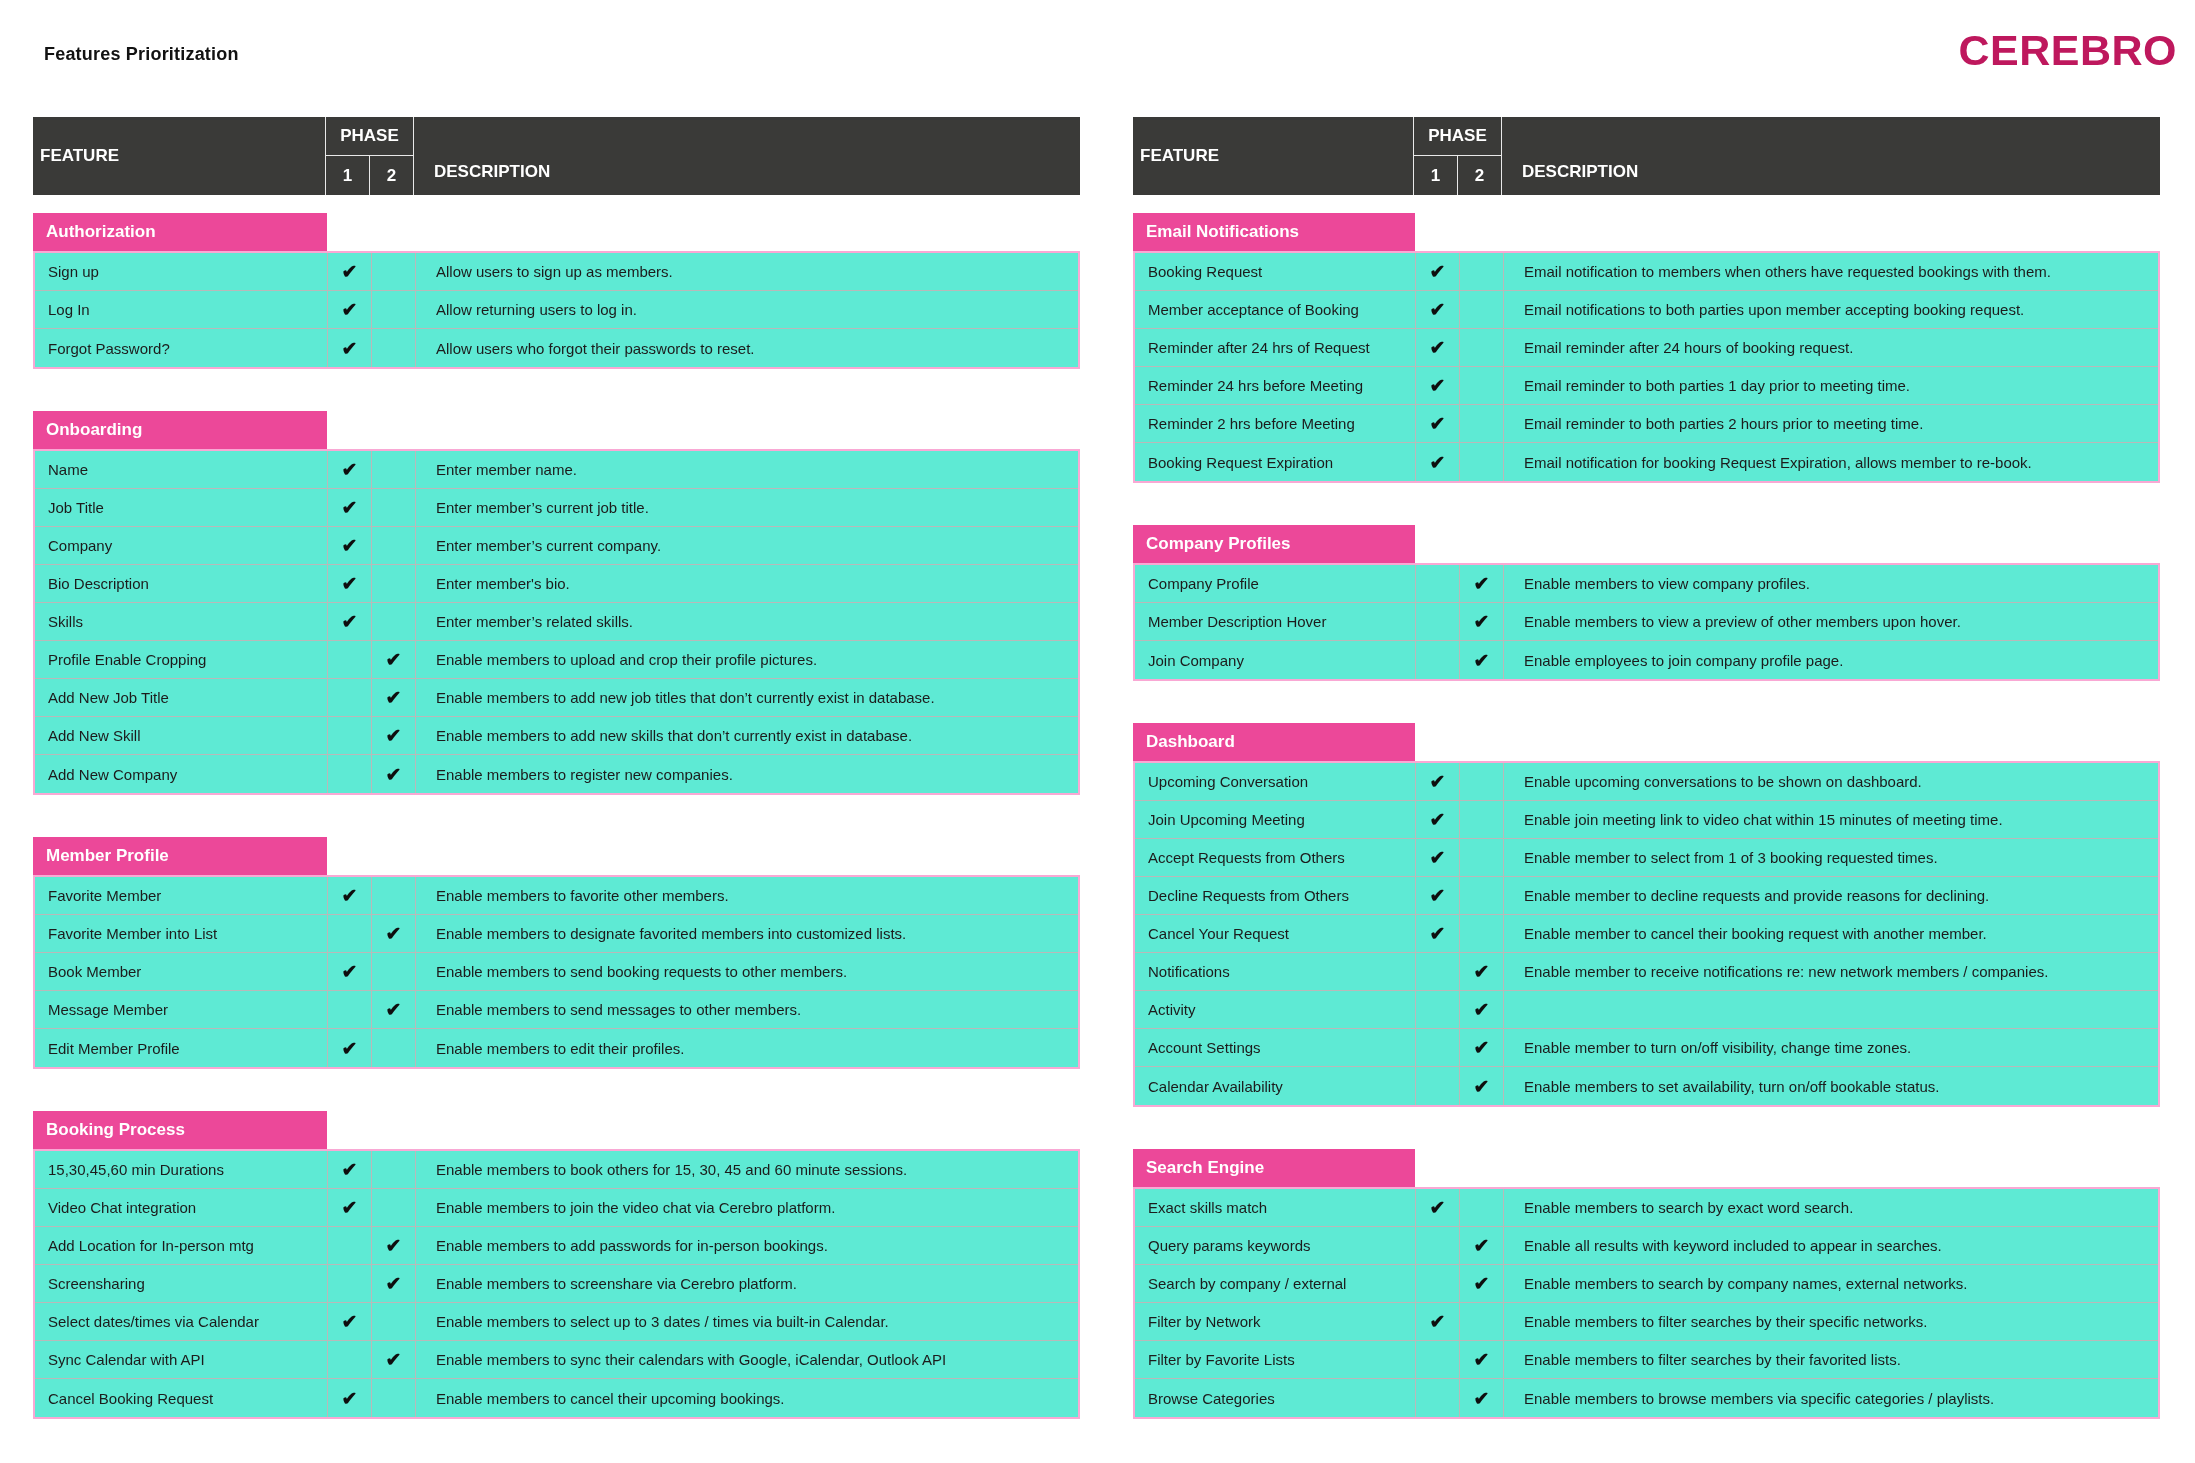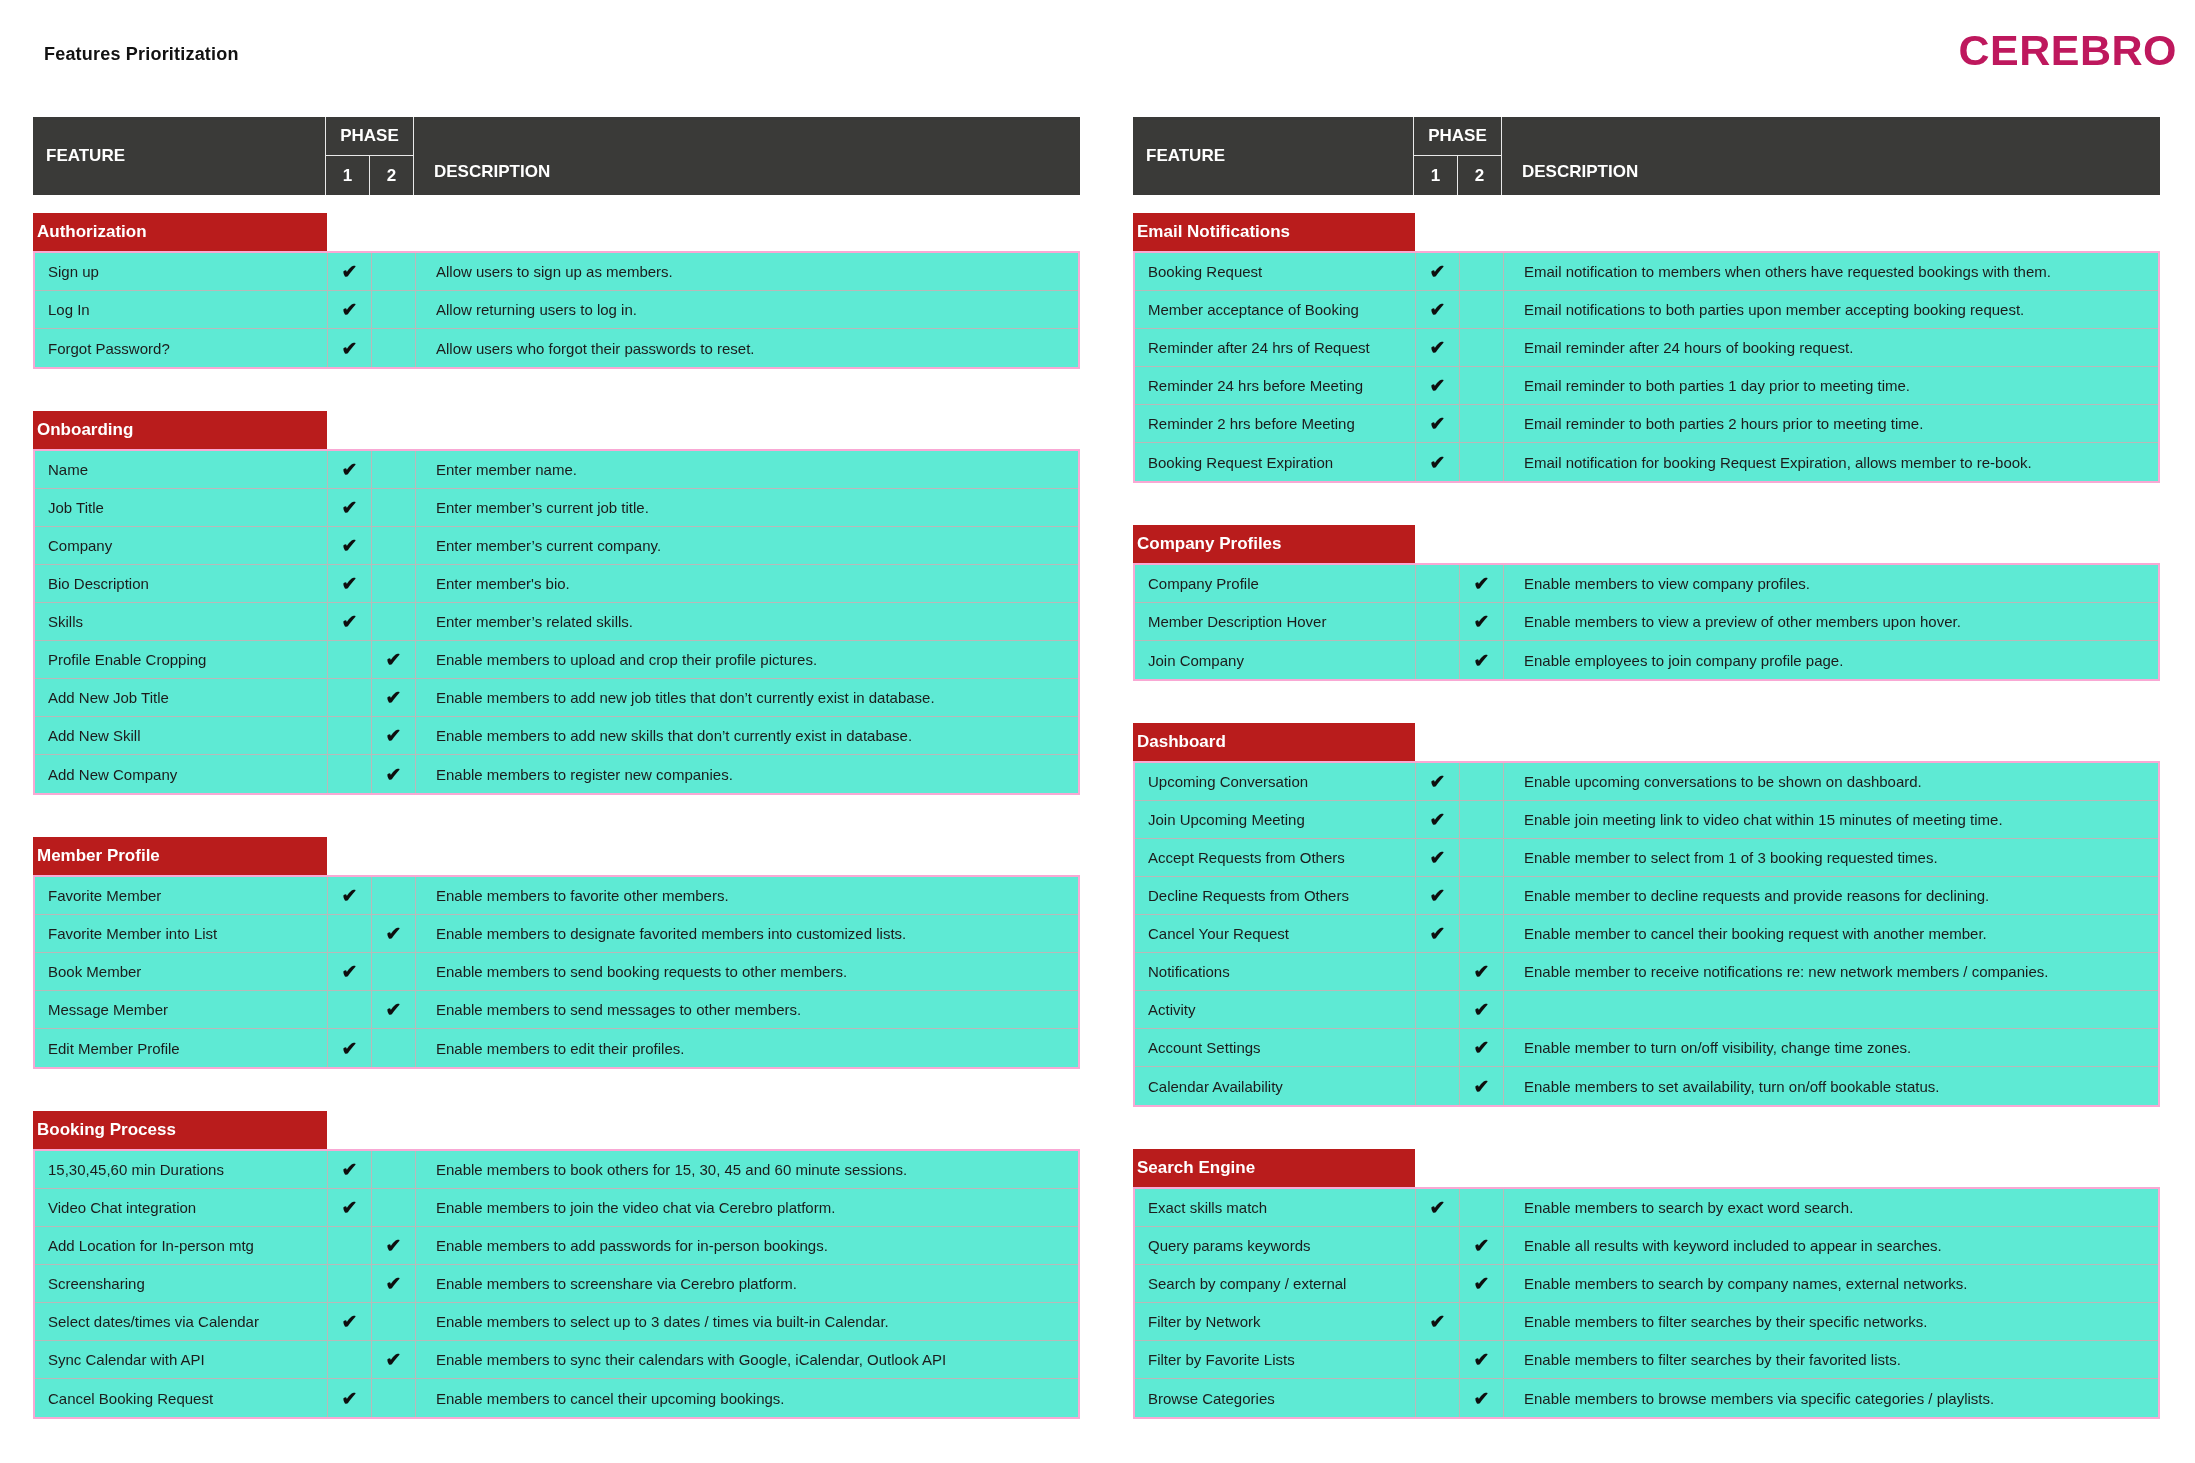--- a/index.html
+++ b/index.html
@@ -40,21 +40,21 @@
     height: 78px;
     background: #3a3a38;
     color: #ffffff;
     font-weight: bold;
     font-size: 17px;
   }
   .th-feature {
     width: var(--fw);
     box-sizing: border-box;
     display: flex; align-items: center;
-    padding-left: 13px;
+    padding-left: 7px;
     border-right: 1px solid #e9e9e9;
   }
   .th-phase {
     width: 88px;
     box-sizing: border-box;
     display: flex; flex-direction: column;
     border-right: 1px solid #e9e9e9;
   }
   .phase-top {
     height: 39px;
@@ -71,26 +71,26 @@
   .phase-cell.first { border-right: 1px solid #e9e9e9; }
   .th-desc { flex: 1; display: flex; align-items: center; padding-left: 20px; margin-top: 31px; }
 
   
   .section { margin-top: 42px; }
   .sections .section:first-child { margin-top: 18px; }
   .section-title {
     width: calc(var(--fw) + 1px);
     height: 38px;
     box-sizing: border-box;
-    background: #b91c1c;
+    background: #ec4899;
     color: #ffffff;
     font-weight: bold;
     font-size: 17px;
     display: flex; align-items: center;
-    padding-left: 4px;
+    padding-left: 13px;
   }
   .rows { border: 2px solid #f9a8d4; background: #5eead4; }
   .row {
     display: flex;
     height: 38px;
     box-sizing: border-box;
     border-bottom: 1px solid #b9b9b9;
   }
   .row:last-child { border-bottom: none; }
   .cell {

